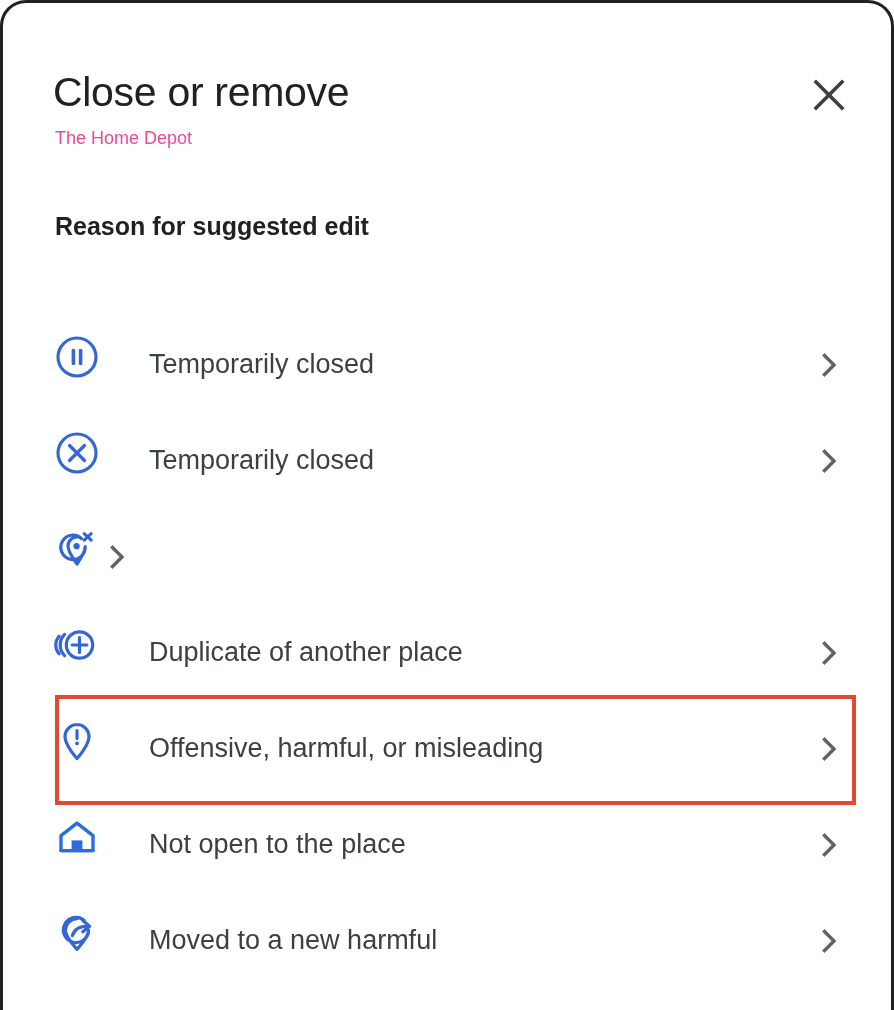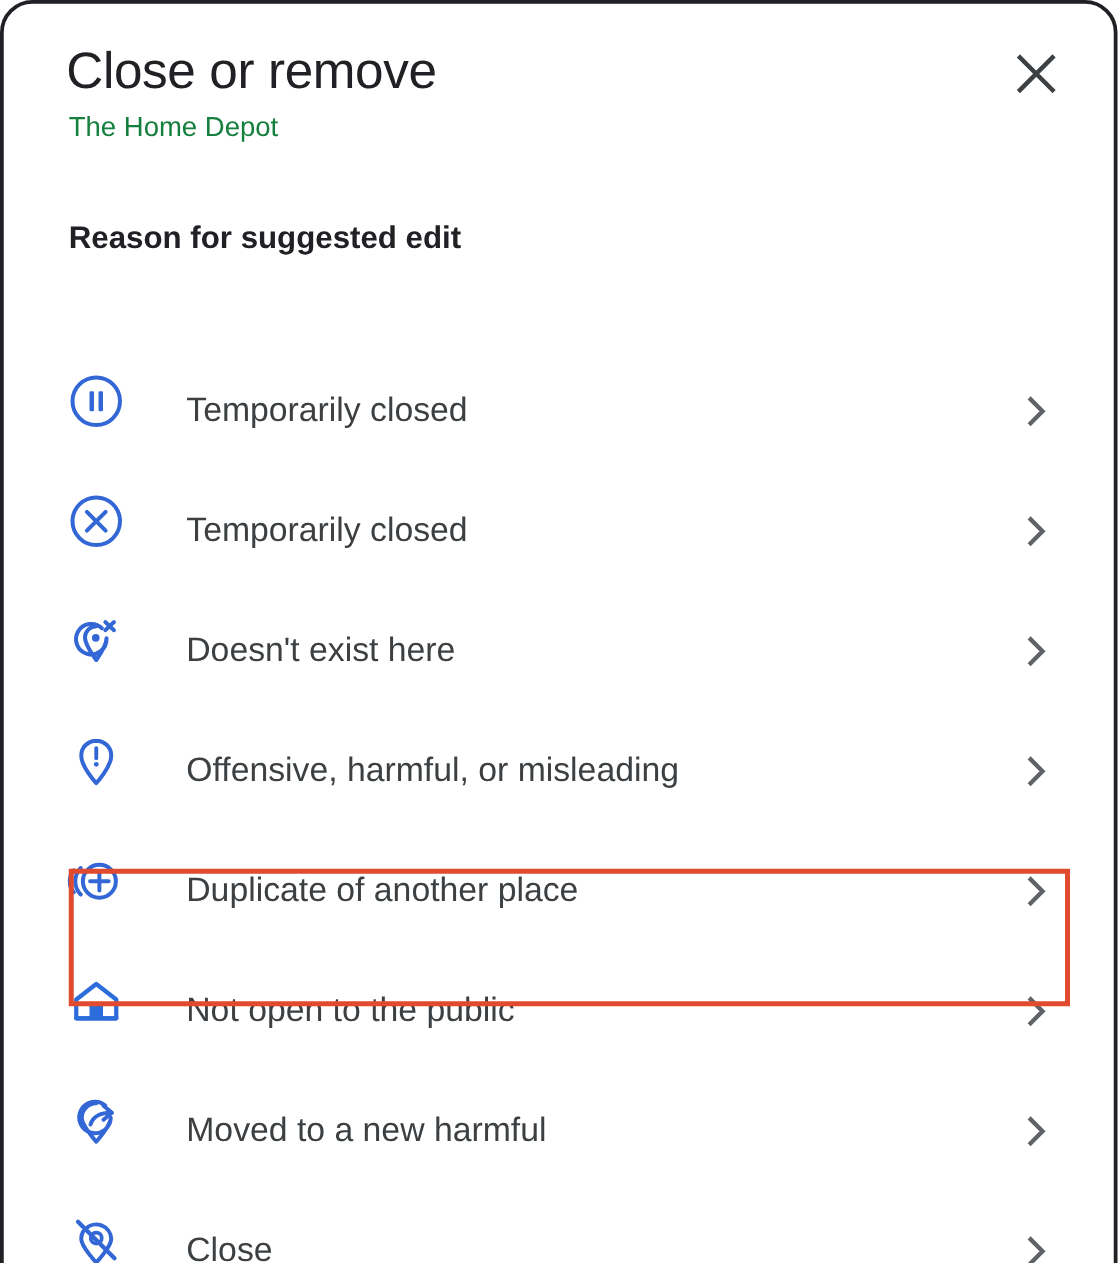--- a/index.html
+++ b/index.html
@@ -26,33 +26,34 @@
     background: #ffffff;
     border: 3px solid #202124;
     border-radius: 26px;
     overflow: hidden;
   }
 
   
   #header {
     position: relative;
     padding: 28px 46px 0 50px;
+    margin-top: 36px;
   }
   #title {
     font-size: 41px;
     line-height: 50px;
     font-weight: 400;
     color: #202124;
     letter-spacing: -0.3px;
     margin: 0;
   }
   #subtitle {
-    font-size: 22px;
+    font-size: 18px;
     line-height: 30px;
-    color: #15803d;
+    color: #ec4899;
     margin: 6px 0 0 2px;
   }
   #close-btn {
     position: absolute;
     top: 30px;
     right: 36px;
     width: 52px;
     height: 52px;
     display: flex;
     align-items: center;
@@ -186,37 +187,20 @@
     </li>
 
     <li class="reason-row">
       <span class="reason-icon">
         <svg width="46" height="46" viewBox="0 0 46 46">
           <path d="M27.5 12.6 A12.2 12.2 0 1 0 31.2 21.2 L31.2 20.6 C31.2 26.4 23 38 23 38 C23 38 14 25.6 14 20 A9 9 0 0 1 23 11" fill="none" stroke="#3367d6" stroke-width="3.2" stroke-linecap="round" stroke-linejoin="round"></path>
           <circle cx="22.6" cy="20.2" r="3.1" fill="#3367d6"></circle>
           <path d="M30.2 7.6 L37.2 14.2 M37.2 7.6 L30.2 14.2" stroke="#3367d6" stroke-width="3.1" stroke-linecap="round" fill="none"></path>
         </svg>
       </span>
-      <span class="reason-label">Doesn't exist here</span>
-      <span class="reason-chevron">
-        <svg width="26" height="26" viewBox="0 0 26 26">
-          <path d="M8.5 3.5 L18 13 L8.5 22.5" fill="none" stroke="#5f6368" stroke-width="3.4" stroke-linecap="square"></path>
-        </svg>
-      </span>
-    </li>
-
-    <li class="reason-row">
-      <span class="reason-icon">
-        <svg width="46" height="46" viewBox="0 0 46 46">
-          <path d="M23 6.5 C16.4 6.5 11 11.9 11 18.5 C11 27.5 23 40.5 23 40.5 C23 40.5 35 27.5 35 18.5 C35 11.9 29.6 6.5 23 6.5 Z" fill="none" stroke="#3367d6" stroke-width="3.2" stroke-linejoin="round"></path>
-          <path d="M23 12.6 L23 20.6" stroke="#3367d6" stroke-width="3.1" stroke-linecap="round"></path>
-          <circle cx="23" cy="25.4" r="1.9" fill="#3367d6"></circle>
-        </svg>
-      </span>
-      <span class="reason-label">Offensive, harmful, or misleading</span>
       <span class="reason-chevron">
         <svg width="26" height="26" viewBox="0 0 26 26">
           <path d="M8.5 3.5 L18 13 L8.5 22.5" fill="none" stroke="#5f6368" stroke-width="3.4" stroke-linecap="square"></path>
         </svg>
       </span>
     </li>
 
     <li class="reason-row">
       <span class="reason-icon">
         <svg width="46" height="46" viewBox="0 0 46 46">
@@ -230,26 +214,42 @@
       <span class="reason-chevron">
         <svg width="26" height="26" viewBox="0 0 26 26">
           <path d="M8.5 3.5 L18 13 L8.5 22.5" fill="none" stroke="#5f6368" stroke-width="3.4" stroke-linecap="square"></path>
         </svg>
       </span>
     </li>
 
     <li class="reason-row">
       <span class="reason-icon">
         <svg width="46" height="46" viewBox="0 0 46 46">
+          <path d="M23 6.5 C16.4 6.5 11 11.9 11 18.5 C11 27.5 23 40.5 23 40.5 C23 40.5 35 27.5 35 18.5 C35 11.9 29.6 6.5 23 6.5 Z" fill="none" stroke="#3367d6" stroke-width="3.2" stroke-linejoin="round"></path>
+          <path d="M23 12.6 L23 20.6" stroke="#3367d6" stroke-width="3.1" stroke-linecap="round"></path>
+          <circle cx="23" cy="25.4" r="1.9" fill="#3367d6"></circle>
+        </svg>
+      </span>
+      <span class="reason-label">Offensive, harmful, or misleading</span>
+      <span class="reason-chevron">
+        <svg width="26" height="26" viewBox="0 0 26 26">
+          <path d="M8.5 3.5 L18 13 L8.5 22.5" fill="none" stroke="#5f6368" stroke-width="3.4" stroke-linecap="square"></path>
+        </svg>
+      </span>
+    </li>
+
+    <li class="reason-row">
+      <span class="reason-icon">
+        <svg width="46" height="46" viewBox="0 0 46 46">
           <path d="M23 9.2 L39 21.6 L39 36.6 L7 36.6 L7 21.6 Z" fill="none" stroke="#2c6ddb" stroke-width="3.4" stroke-linejoin="round"></path>
           <rect x="17.6" y="26.4" width="10.8" height="10.2" fill="#2c6ddb"></rect>
           <path d="M7 36.6 L39 36.6" stroke="#2c6ddb" stroke-width="3.4" stroke-linecap="round"></path>
         </svg>
       </span>
-      <span class="reason-label">Not open to the public</span>
+      <span class="reason-label">Not open to the place</span>
       <span class="reason-chevron">
         <svg width="26" height="26" viewBox="0 0 26 26">
           <path d="M8.5 3.5 L18 13 L8.5 22.5" fill="none" stroke="#5f6368" stroke-width="3.4" stroke-linecap="square"></path>
         </svg>
       </span>
     </li>
 
     <li class="reason-row">
       <span class="reason-icon">
         <svg width="46" height="46" viewBox="0 0 46 46">

